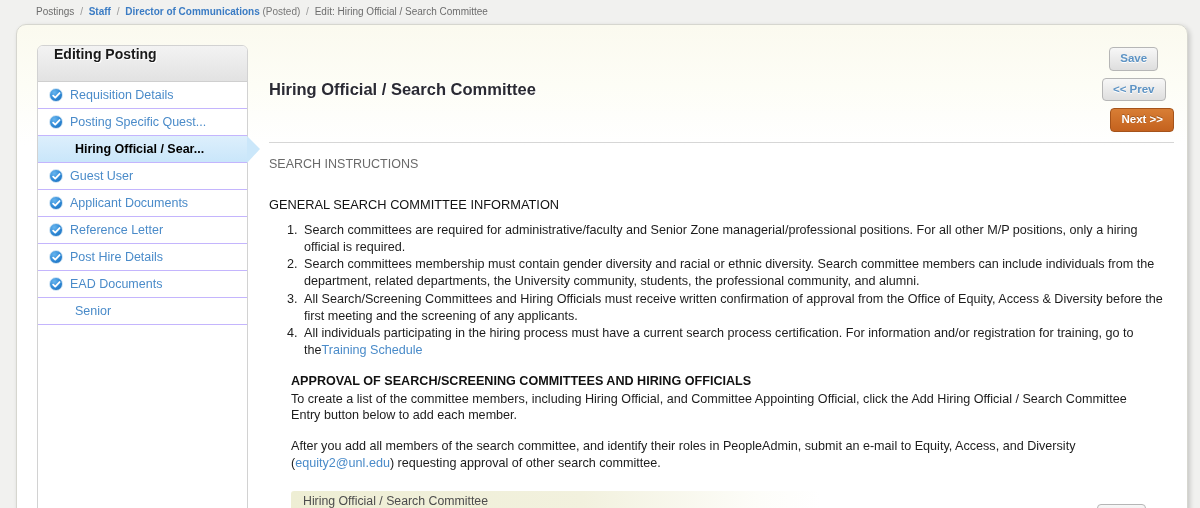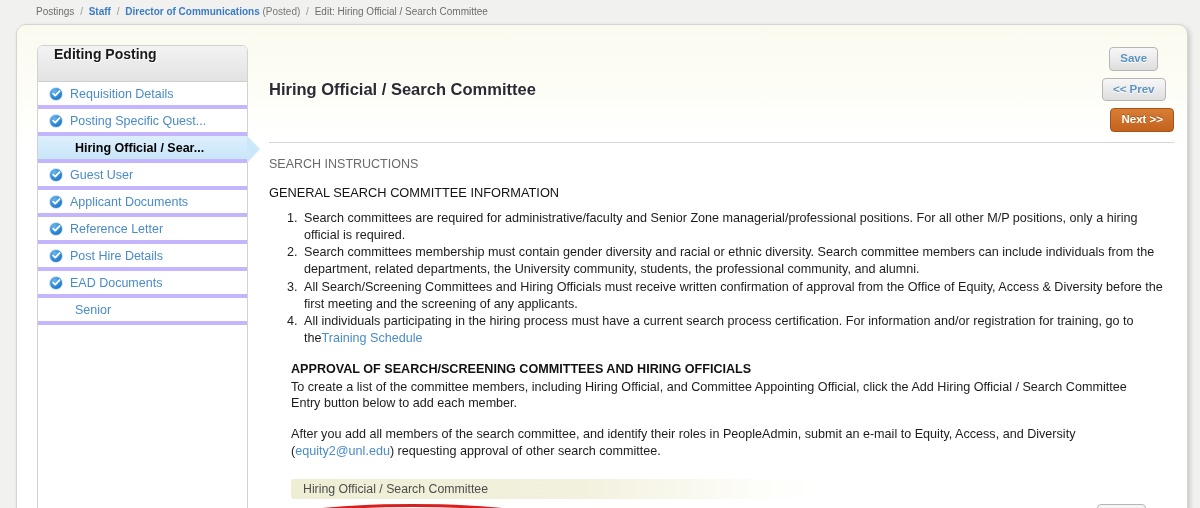--- a/index.html
+++ b/index.html
@@ -54,21 +54,21 @@
   }
   .sidebar-header .title {
     font-size: 14px; font-weight: bold; color: #1a1a1a;
     text-shadow: 1px 1px 0 #ffffff;
   }
   .nav-item {
     position: relative;
     height: 27px;
     display: flex; align-items: center;
     padding-left: 11px;
-    border-bottom: 4px solid #c4b5fd;
+    border-bottom: 1px solid #c4b5fd;
     font-size: 12.5px;
     color: #4a8bc9;
     white-space: nowrap;
   }
   .nav-item .label { margin-left: 7px; }
   .nav-item.no-icon .label { margin-left: 26px; }
   .nav-item.active {
     background: linear-gradient(to bottom, #ddeffc 0%, #c9e6fa 100%);
     color: #000;
     font-weight: bold;
@@ -130,21 +130,21 @@
     background: linear-gradient(to bottom, #d87e35 0%, #c4621e 100%);
     border: 1px solid #a5531a;
     color: #ffffff;
     font-weight: bold;
     text-shadow: 0 -1px 0 rgba(0,0,0,0.25);
     margin-left: 17px;
   }
 
   .sec-label {
     font-size: 12.5px; color: #6a6a6a;
-    margin-bottom: 14px;
+    margin-bottom: 26px;
   }
   .sec-heading {
     font-size: 12.8px; font-weight: normal; color: #131313;
     margin-bottom: 10px;
   }
   ol.rules {
     margin: 0 0 0 10px;
     padding-left: 22px;
     font-size: 12.6px;
     color: #1c1c1c;

